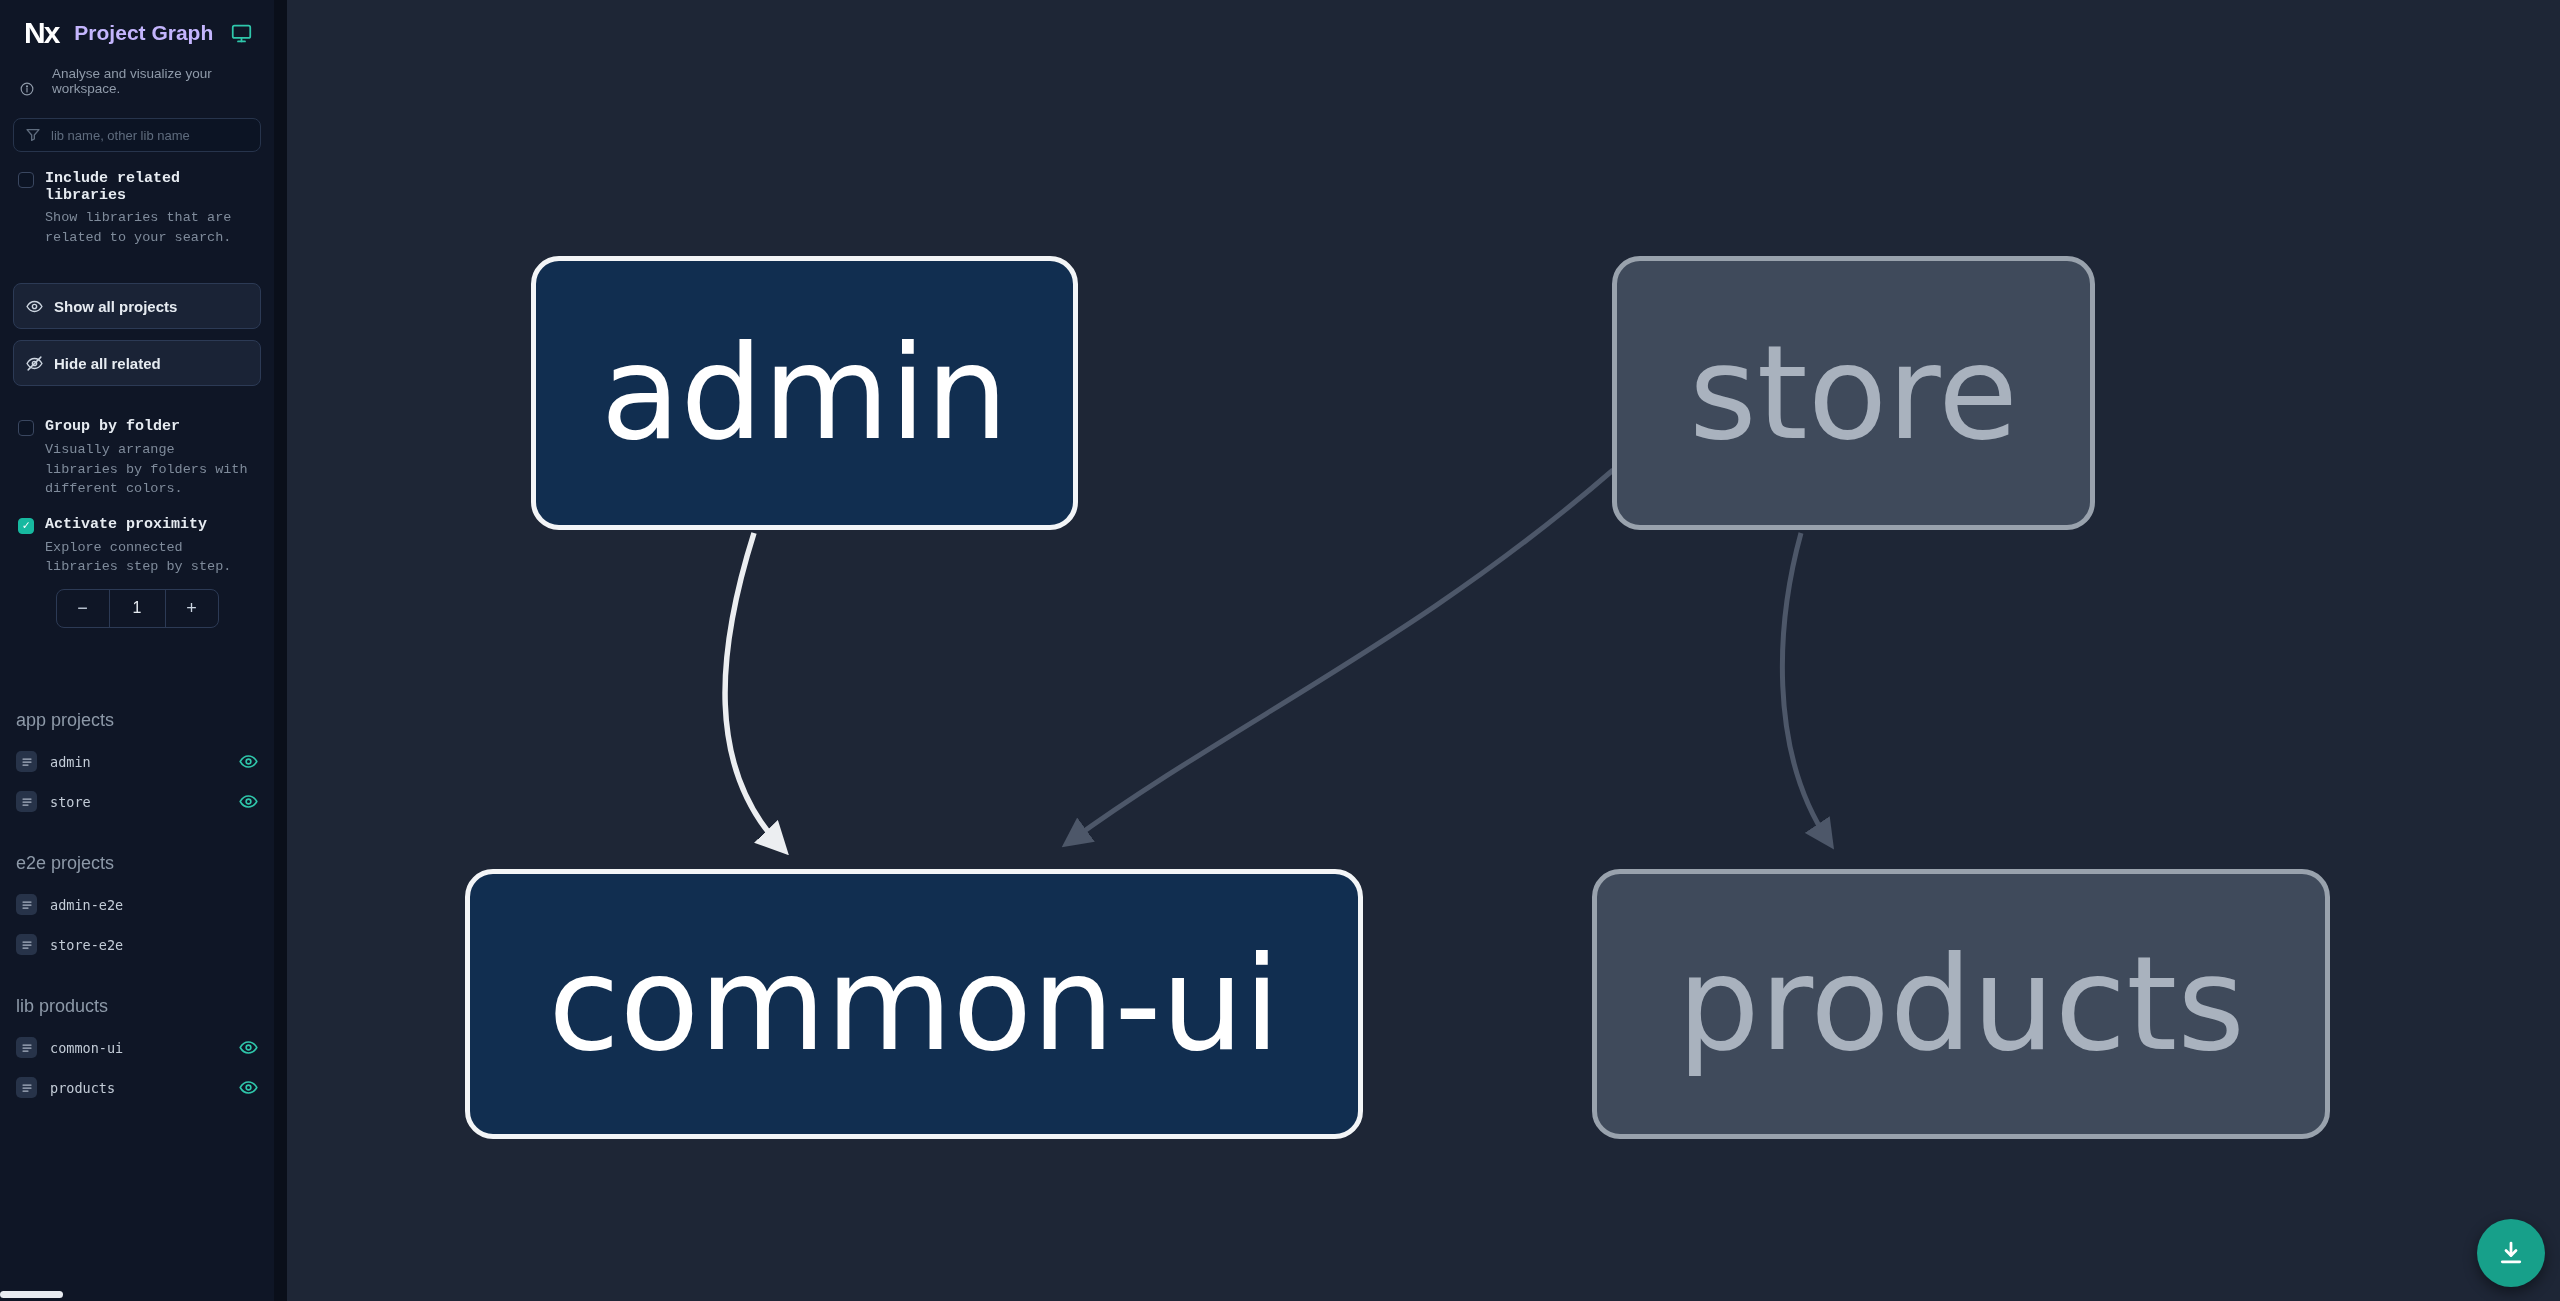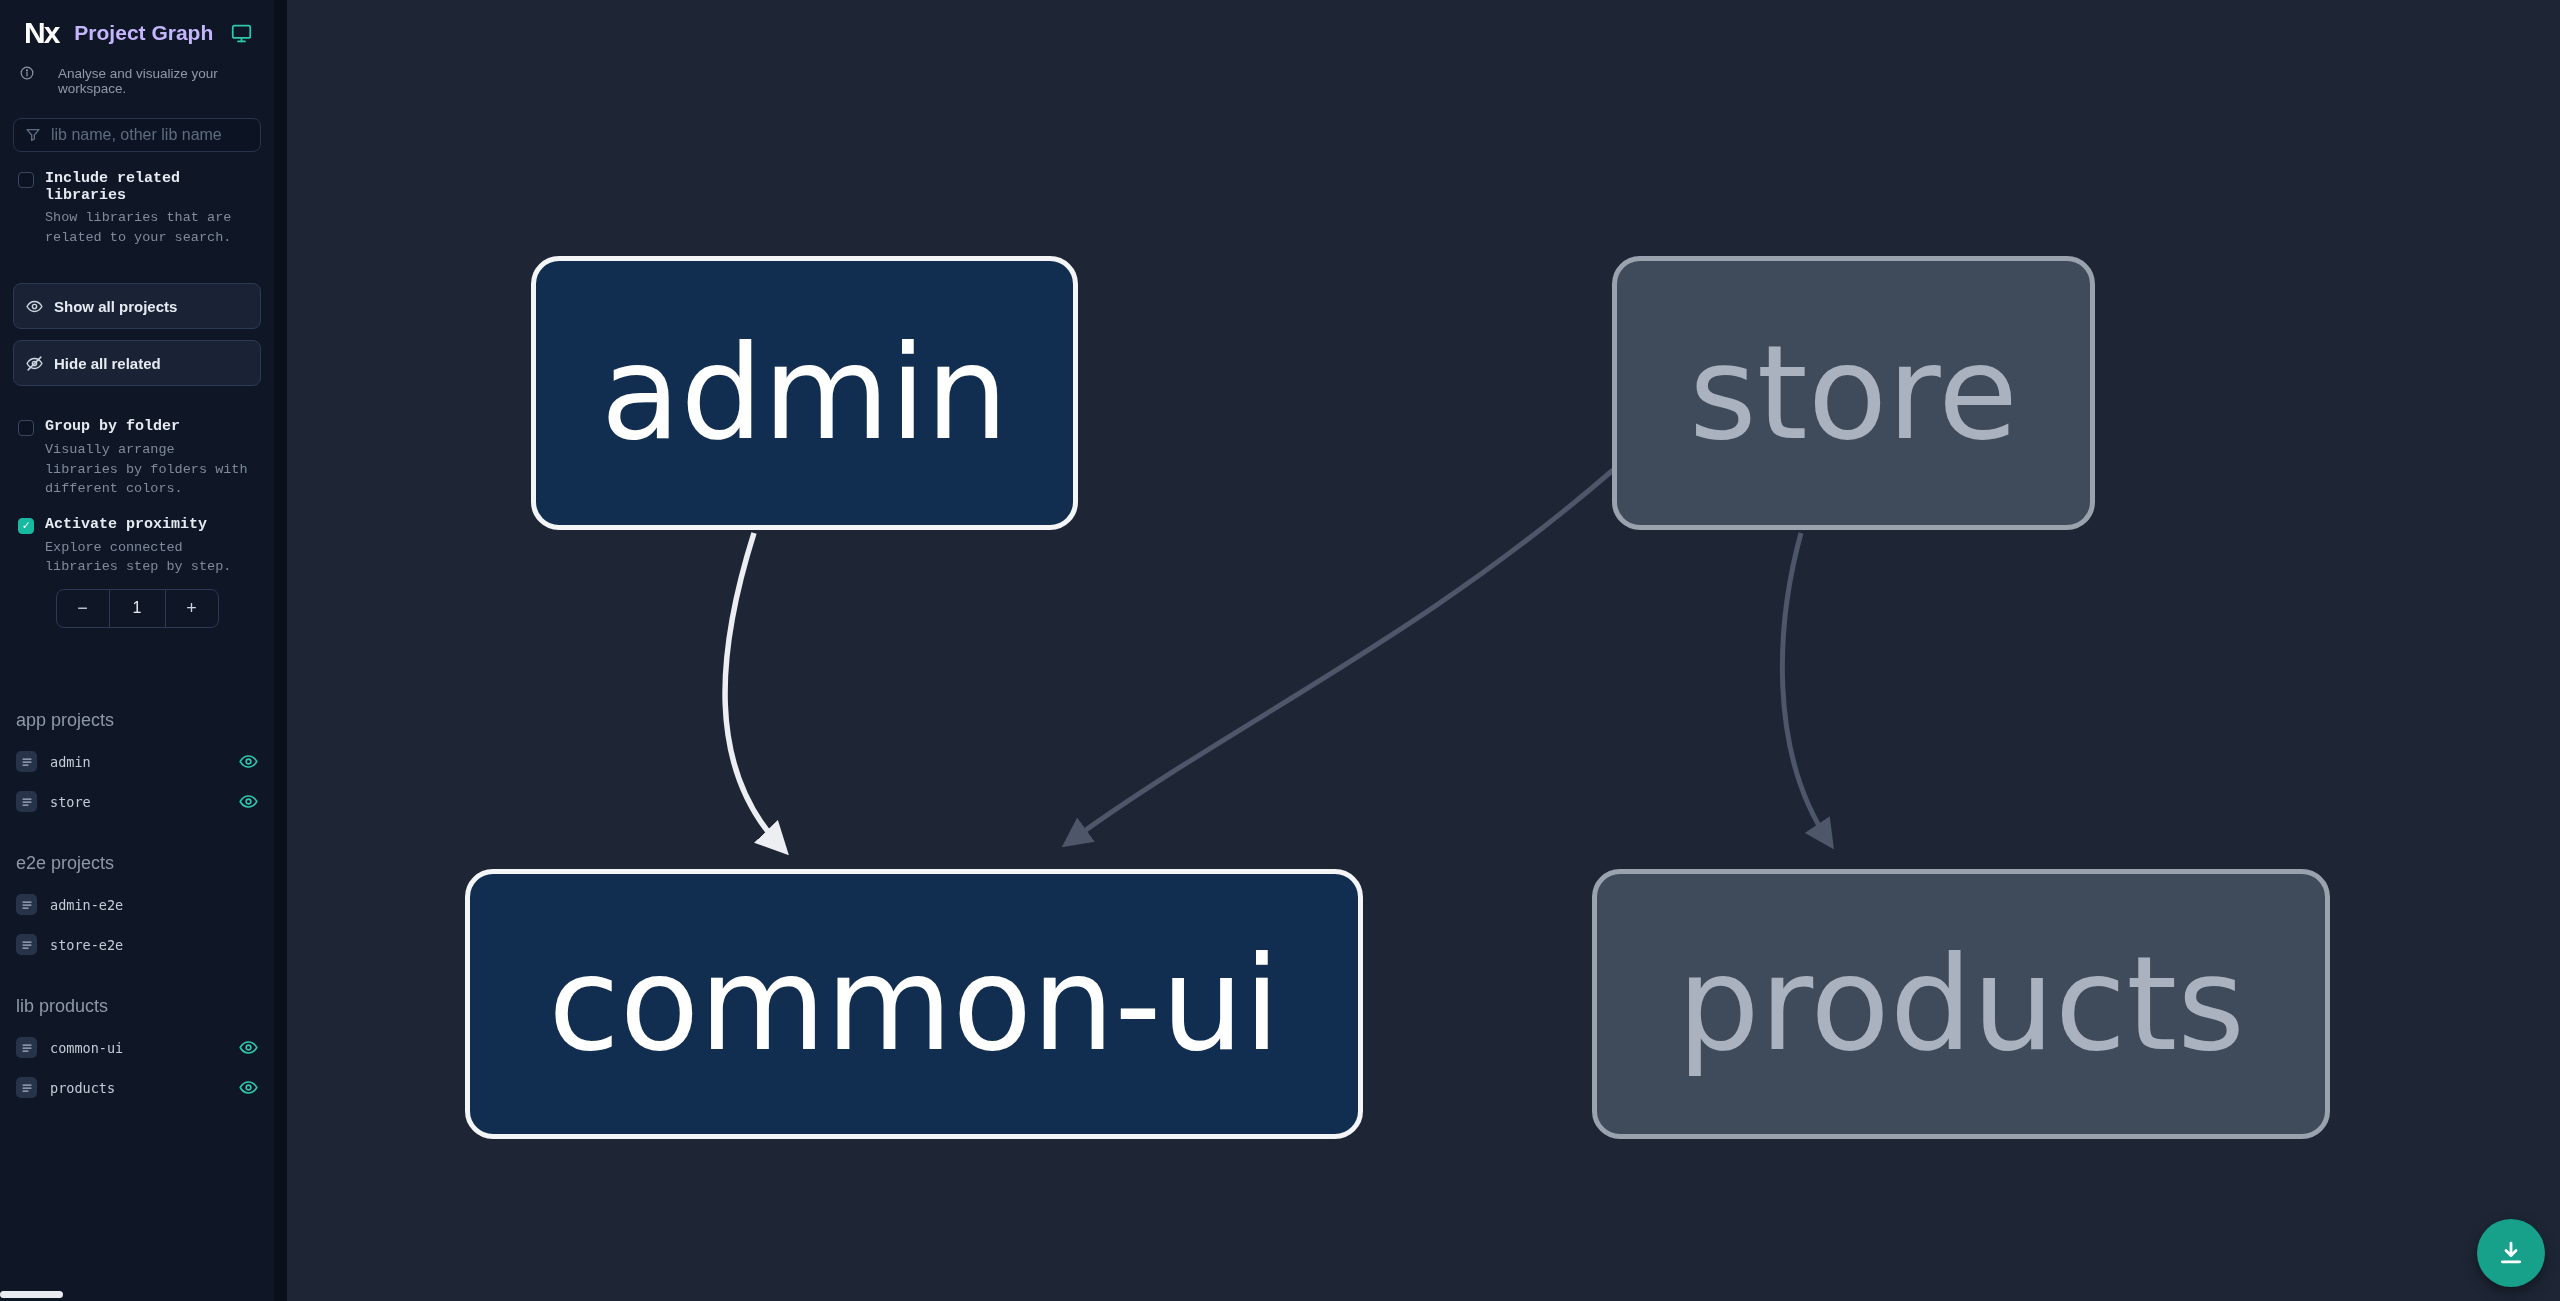--- a/index.html
+++ b/index.html
@@ -7,30 +7,30 @@
               font-family:"Liberation Sans", sans-serif; }
   .app { display:flex; width:2560px; height:1301px; position:relative; }
 
   
   .sidebar { width:274px; min-width:274px; height:100%; background:#0f1626;
              position:relative; display:flex; flex-direction:column; overflow:hidden; }
   .sb-header { display:flex; align-items:center; padding:16px 22px 14px 24px; }
   .logo { color:#ffffff; font-weight:900; font-size:30px; letter-spacing:-2px; }
   .sb-title { color:#c4b5fd; font-weight:700; font-size:21px; margin-left:16px; }
   .monitor { margin-left:auto; color:#2fc7ab; width:21px; height:21px; }
-  .tagline { display:flex; align-items:flex-start; gap:24px; padding:2px 20px 0 20px;
+  .tagline { display:flex; align-items:flex-end; gap:18px; padding:2px 20px 0 20px;
              color:#8f9aa9; font-size:13.5px; }
   .tagline svg { width:14px; height:14px; flex:none; color:#8f9aa9; }
 
   .search { margin:22px 13px 0 13px; height:34px; display:flex; align-items:center;
             gap:10px; background:#0c1424; border:1px solid #27344c; border-radius:8px;
             padding:0 11px; }
   .search svg { width:16px; height:16px; color:#5f6c7e; flex:none; }
   .search input { flex:1; min-width:0; background:transparent; border:none; outline:none;
-                  color:#dbe2ea; font-size:16px; font-family:"Liberation Sans",sans-serif; }
+                  color:#dbe2ea; font-size:13px; font-family:"Liberation Sans",sans-serif; }
   .search input::placeholder { color:#5f6c7e; }
 
   .chk-group { margin:18px 25px 0 18px; display:grid; grid-template-columns:16px 1fr;
                column-gap:11px; row-gap:4px; align-items:start;font-family:Liberation Mono, monospace; }
   .checkbox { width:16px; height:16px; border:1px solid #3a4760; border-radius:4px;
               background:#0c1424; margin-top:2px; display:flex; align-items:center;
               justify-content:center; cursor:pointer; }
   .checkbox.checked { background:#17b9a0; border-color:#17b9a0; }
   .checkbox.checked::after { content:"✓"; color:#ffffff; font-size:12px; line-height:1; }
   .chk-label { font-size:15px; font-weight:600; color:#e6ebf1; cursor:pointer; }

